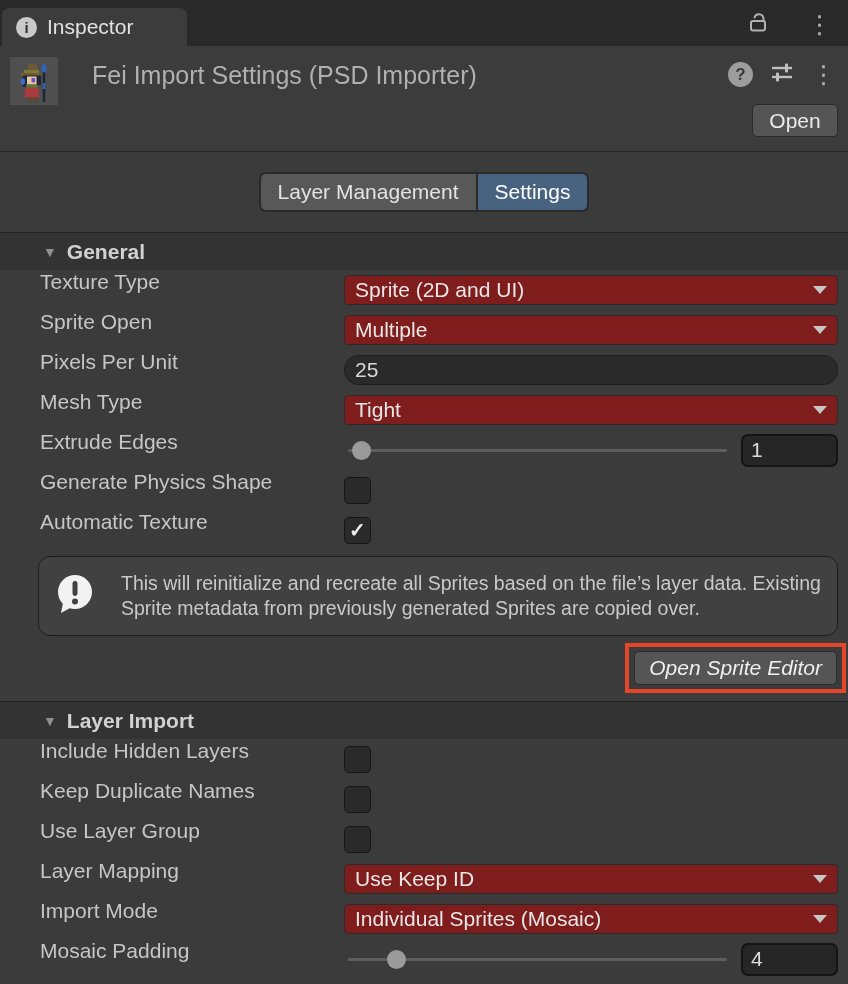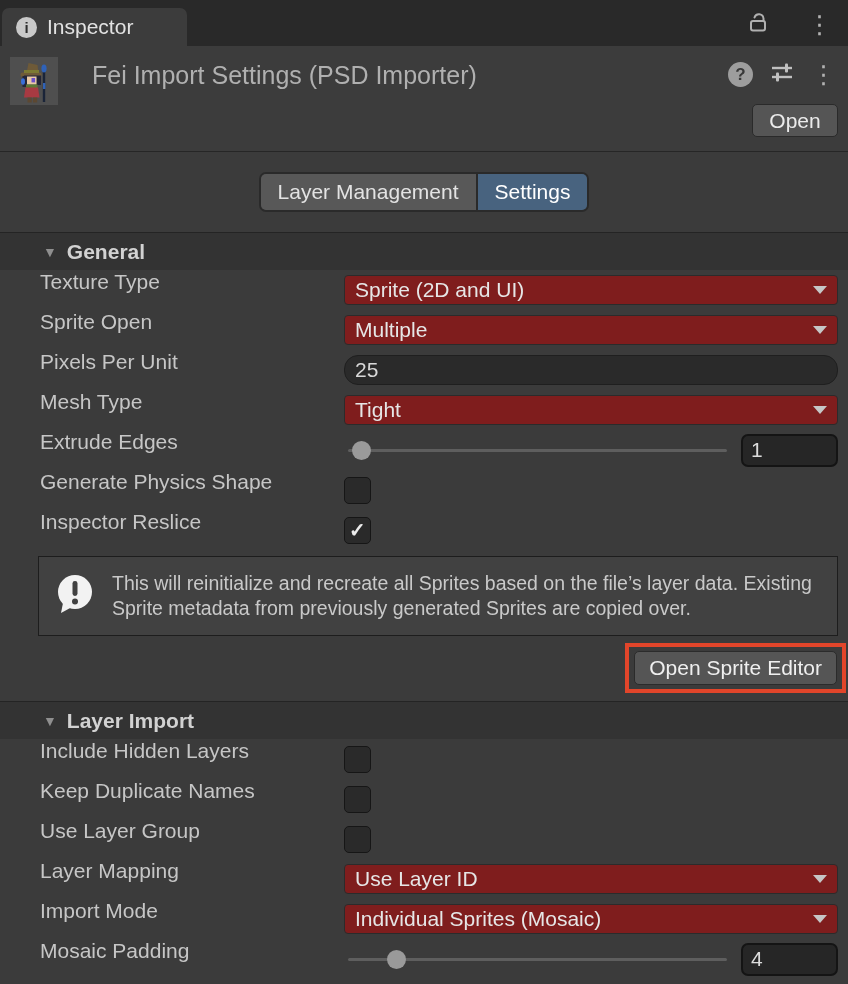--- a/index.html
+++ b/index.html
@@ -86,28 +86,28 @@
   .slider-handle { position:absolute; top:6px; width:19px; height:19px; border-radius:50%; background:#9a9a9a; }
   .numfield {
     flex:none; width:97px; height:33px; background:#262626; border:2px solid #141414; border-radius:7px;
     color:#dcdcdc; font-size:21px; padding:0 8px; outline:none;
     font-family:"Liberation Sans", sans-serif;
   }
 
   
   .infobox {
     margin:6px 10px 0 38px; min-height:80px;
-    background:#414141; border:1px solid #1d1d1d; border-radius:0;
-    display:flex; align-items:center; gap:13px; padding:8px 14px 8px 12px;
+    background:#414141; border:1px solid #1d1d1d; border-radius:12px;
+    display:flex; align-items:center; gap:22px; padding:8px 14px 8px 12px;
   }
   .info-text { font-size:19.5px; color:#c9c9c9; line-height:1.3; }
 
   
   .ose-row { display:flex; justify-content:flex-end; padding-right:2px; margin-top:7px; }
-  .highlight-box { border:4px solid var(--highlight, #E2452A); padding:4px 5px; }
+  .highlight-box { border:4px solid var(--highlight, #E2452A); padding:4px 5px;font-style:italic; }
   .ose-btn {
     height:34px; background:#555555; border:1px solid #2b2b2b; border-radius:5px;
     color:#efefef; font-size:21px; display:flex; align-items:center; padding:0 14px;
   }
   .spacer8 { height:8px; }
 </style>
 </head>
 <body>
 
 <div class="inspector">
@@ -227,21 +227,21 @@
   </div>
 
   <div class="row">
     <span class="row-label">Generate Physics Shape</span>
     <div class="row-field">
       <div class="checkbox"></div>
     </div>
   </div>
 
   <div class="row">
-    <span class="row-label">Inspector Reslice</span>
+    <span class="row-label">Automatic Texture</span>
     <div class="row-field">
       <div class="checkbox">
         <span>✓</span>
       </div>
     </div>
   </div>
 
   <div class="infobox">
     <span>
       <svg width="48" height="48" viewBox="0 0 48 48">
@@ -285,21 +285,21 @@
     <span class="row-label">Use Layer Group</span>
     <div class="row-field">
       <div class="checkbox"></div>
     </div>
   </div>
 
   <div class="row">
     <span class="row-label">Layer Mapping</span>
     <div class="row-field">
       <div class="dropdown">
-        <span>Use Layer ID</span>
+        <span>Use Keep ID</span>
         <span class="dd-arrow"></span>
       </div>
     </div>
   </div>
 
   <div class="row">
     <span class="row-label">Import Mode</span>
     <div class="row-field">
       <div class="dropdown">
         <span>Individual Sprites (Mosaic)</span>

